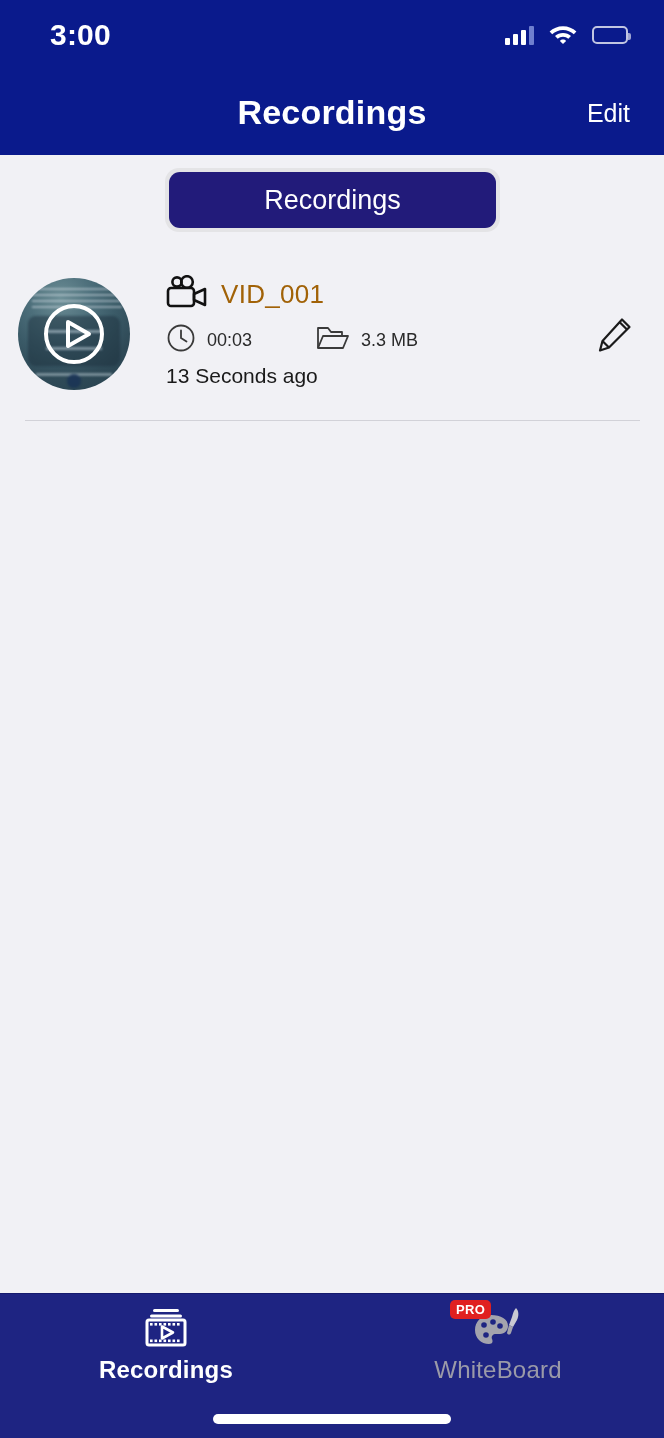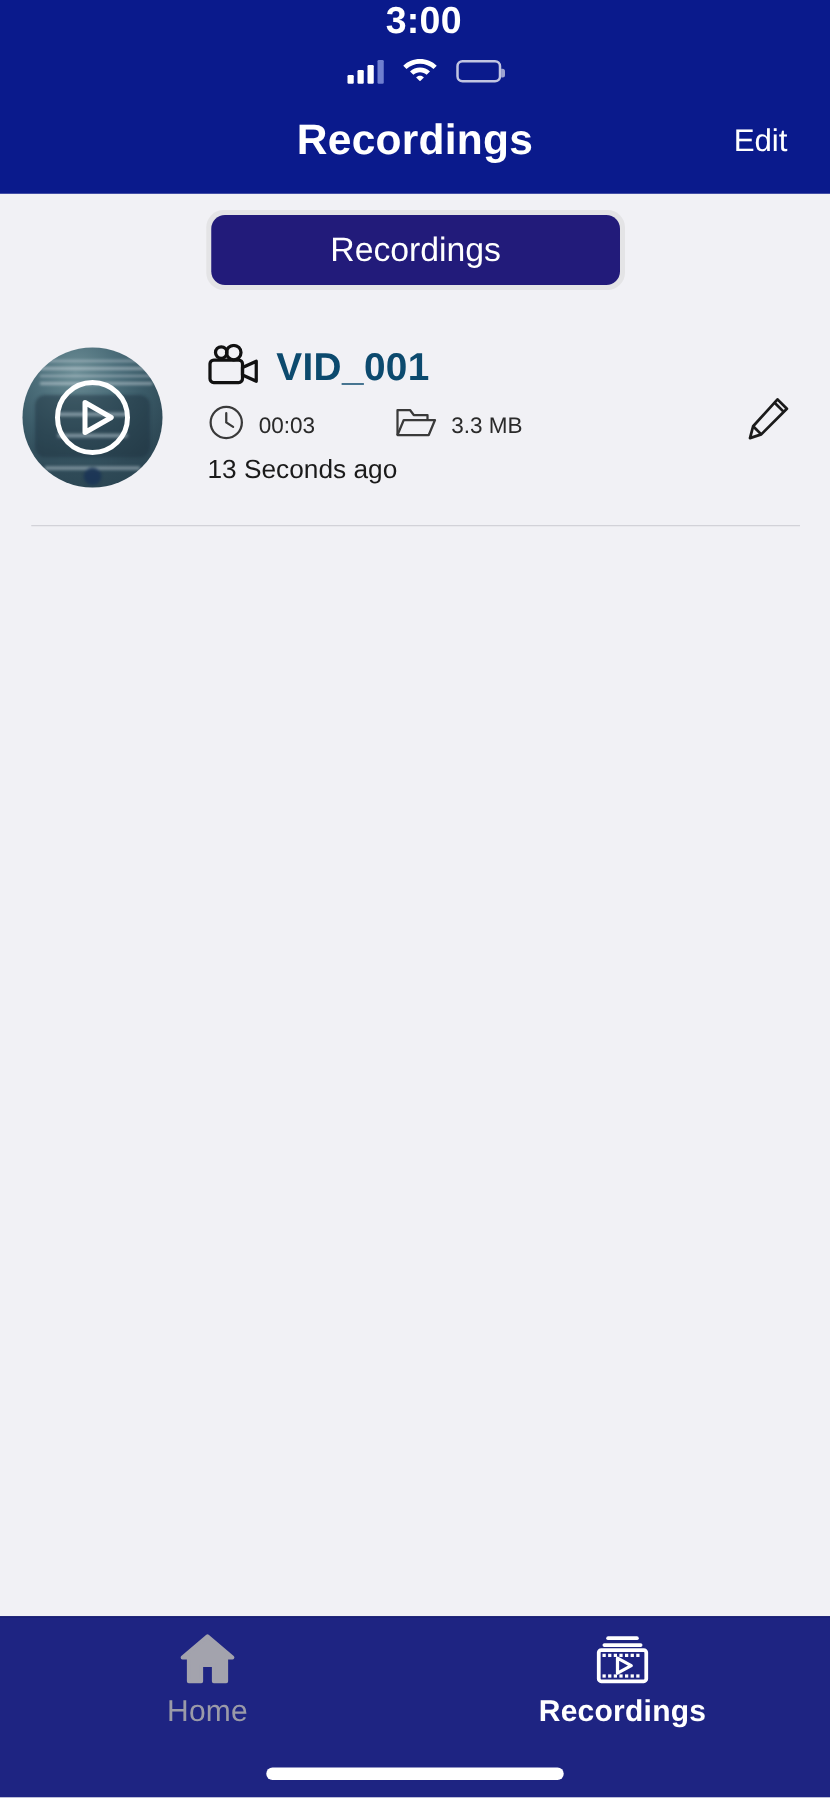--- a/index.html
+++ b/index.html
@@ -14,21 +14,20 @@
 
   
   .header {
     position:absolute; top:0; left:0; width:664px; height:155px;
     background:#0a1a8c;
   }
   .statusbar {
     position:absolute; top:0; left:0; width:100%; height:70px;
     display:flex; align-items:center; justify-content:space-between;
     padding:0 36px 0 50px;
-    flex-direction:column;
   }
   .clock-time {
     color:#ffffff; font-size:30px; font-weight:bold; letter-spacing:0.2px;
   }
   .status-icons { display:flex; align-items:center; gap:14px; }
 
   .sig { display:flex; align-items:flex-end; gap:3px; height:20px; }
   .sig i { display:block; width:5px; background:#ffffff; border-radius:1px; }
   .sig i:nth-child(1){ height:7px; }
   .sig i:nth-child(2){ height:11px; }
@@ -114,21 +113,21 @@
     background:rgba(22,48,86,.85);
   }
   .thumb .play {
     position:absolute; left:50%; top:50%; transform:translate(-50%,-50%);
     width:64px; height:64px;
   }
 
   .rec-meta { position:absolute; left:166px; top:0; }
   .row-title { display:flex; align-items:center; gap:13px; height:48px; }
   .row-title .name {
-    font-size:31px; font-weight:bold; color:#0c4a6e; letter-spacing:0.3px;
+    font-size:26px; font-weight:normal; color:#a16207; letter-spacing:0.3px;
   }
   .row-stats { display:flex; align-items:center; height:44px; gap:11px; }
   .row-stats .val { font-size:18px; color:#2a2a2a; }
   .row-stats .gap { width:42px; }
   .row-when {
     margin-top:2px; font-size:21px; color:#1a1a1a;
   }
 
   .pencil-btn {
     position:absolute; right:22px; top:38px;
@@ -268,28 +267,20 @@
       </svg>
     </span>
   </button>
 </div>
 
 <div class="divider"></div>
 
 <div class="tabbar">
   <div class="tabs">
 
-    <button class="tab">
-      <span class="ico">
-        <svg width="46" height="44" viewBox="0 0 46 44">
-          <path d="M23 4 L43 21 L38 21 L38 40 L28 40 L28 27 L18 27 L18 40 L8 40 L8 21 L3 21 Z" fill="#a3a3ad" stroke="#a3a3ad" stroke-width="3" stroke-linejoin="round"></path>
-        </svg>
-      </span>
-      <span class="lbl">Home</span>
-    </button>
 
     <button class="tab active">
       <span class="ico">
         <svg width="46" height="44" viewBox="0 0 46 44">
           <rect x="10" y="4" width="26" height="3" rx="1.5" fill="#fff"></rect>
           <rect x="7" y="9.5" width="32" height="3" rx="1.5" fill="#fff"></rect>
           <rect x="4" y="15" width="38" height="25" rx="2" fill="none" stroke="#fff" stroke-width="3"></rect>
           <g fill="#fff">
             <rect x="7" y="18" width="2.6" height="2.6"></rect>
               <rect x="11.5" y="18" width="2.6" height="2.6"></rect>
@@ -305,17 +296,32 @@
             <rect x="25" y="34.5" width="2.6" height="2.6"></rect>
               <rect x="29.5" y="34.5" width="2.6" height="2.6"></rect>
             <rect x="34" y="34.5" width="2.6" height="2.6"></rect>
           </g>
           <path d="M19 21.5 L30 27.5 L19 33.5 Z" fill="none" stroke="#fff" stroke-width="2.6" stroke-linejoin="round"></path>
         </svg>
       </span>
       <span class="lbl">Recordings</span>
     </button>
 
+    <button class="tab">
+      <span class="ico">
+        <svg width="52" height="44" viewBox="0 0 52 44">
+          <path d="M19 10 C9 10 3 17 3 25 C3 33 9 39 17 39 C21 39 21 36 20 34 C19 31 21 29 24 29 L28 29 C33 29 36 25 36 21 C36 14 29 10 19 10 Z" fill="#a3a3ad"></path>
+          <circle cx="12" cy="20" r="2.8" fill="#1e2482"></circle>
+          <circle cx="21" cy="17" r="2.8" fill="#1e2482"></circle>
+          <circle cx="28" cy="21" r="2.8" fill="#1e2482"></circle>
+          <circle cx="14" cy="30" r="2.8" fill="#1e2482"></circle>
+          <path d="M44 3 C47 6 47 11 45 15 L41 22 L37 20 L40 12 C41 8 42 5 44 3 Z" fill="#c9c9d2"></path>
+          <path d="M37 20 L41 22 L39 28 C38 30 36 30 35 28 Z" fill="#a3a3ad"></path>
+        </svg>
+        <span class="pro-badge">PRO</span>
+      </span>
+      <span class="lbl">WhiteBoard</span>
+    </button>
 
 
   </div>
   <div class="home-ind"></div>
 </div>
 
 </body></html>

